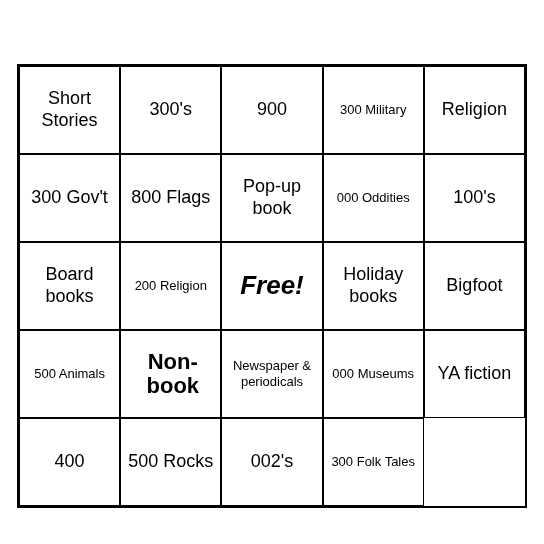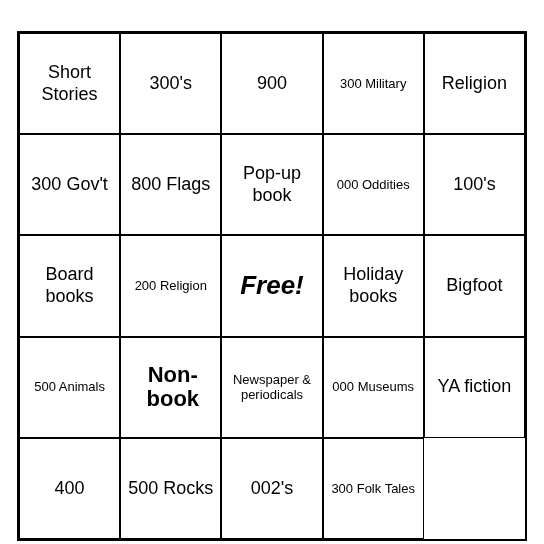--- a/index.html
+++ b/index.html
@@ -13,21 +13,21 @@
       height: 544px;
       display: flex;
       align-items: center;
       justify-content: center;
       background: #fff;
       font-family: Arial, sans-serif;
     }
 
     .bingo-board {
       width: 510px;
-      height: 510px;
+      height: 444px;
       border: 2px solid #000;
       display: grid;
       grid-template-columns: repeat(5, 1fr);
       grid-template-rows: repeat(5, 1fr);
       margin-top: 28px;
     }
 
     .cell {
       border: 1.5px solid #000;
       display: flex;

